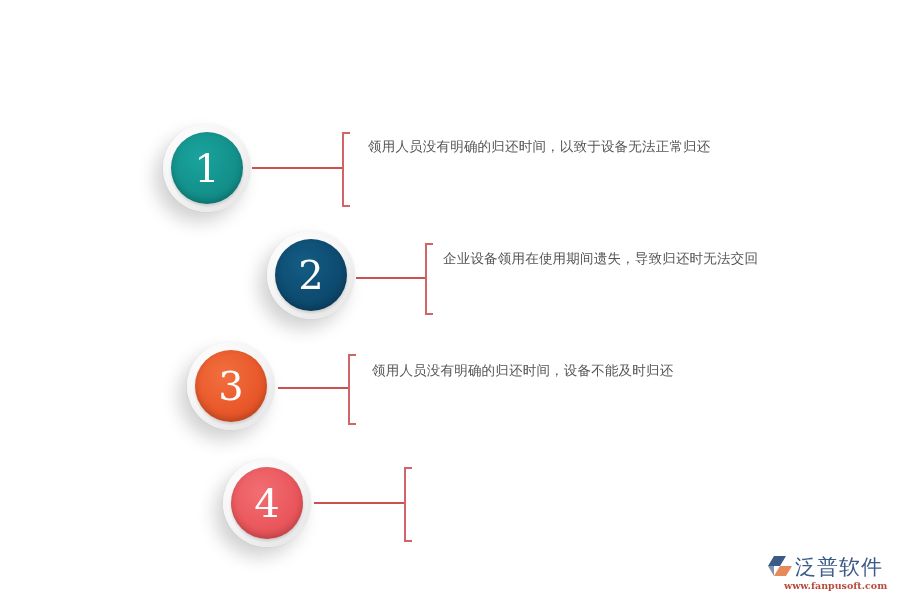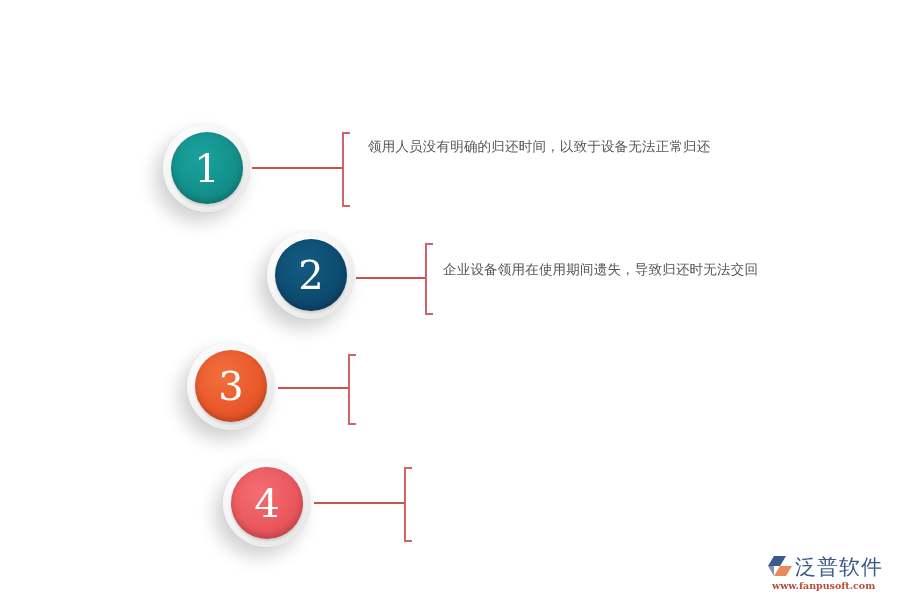--- a/index.html
+++ b/index.html
@@ -77,21 +77,21 @@
       position: absolute;
       left: 27px;
       top: 0;
       font-size: 21px;
       color: #3c5a86;
       letter-spacing: 1px;
       white-space: nowrap;
     }
     .logo-url {
       position: absolute;
-      left: 4px;
+      left: 16px;
       top: 27px;
       font-family: "DejaVu Serif", serif;
       font-size: 9.5px;
       color: #b84a3a;
       white-space: nowrap;
       font-weight: bold;
     }
   </style>
 </head>
 <body>
@@ -108,31 +108,32 @@
 </div>
 
 <div class="item">
   <div class="ring" style="left:267px; top:231px;">
     <div class="disc" style="background: radial-gradient(circle at 40% 35%, #145c84 0%, #0d4a6f 60%, #0a3c5b 100%);">
       <span>2</span>
     </div>
   </div>
   <div class="connector" style="left:356px; top:277px; width:70px;"></div>
   <div class="bracket" style="left:425px; top:243px; height:72px;"></div>
-  <div class="label" style="left:443px; top:261px;">企业设备领用在使用期间遗失，导致归还时无法交回</div>
+  <div class="label" style="left:443px; top:250px;">企业设备领用在使用期间遗失，导致归还时无法交回</div>
 </div>
 
 <div class="item">
   <div class="ring" style="left:187px; top:342px;">
     <div class="disc" style="background: radial-gradient(circle at 40% 35%, #f26f3e 0%, #e8572a 60%, #d24a20 100%);">
       <span>3</span>
     </div>
   </div>
   <div class="connector" style="left:278px; top:387px; width:70px;"></div>
   <div class="bracket" style="left:348px; top:354px; height:71px;"></div>
+  <div class="label" style="left:372px; top:362px;">领用人员没有明确的归还时间，设备不能及时归还</div>
 </div>
 
 <div class="item">
   <div class="ring" style="left:223px; top:459px;">
     <div class="disc" style="background: radial-gradient(circle at 40% 35%, #f26e72 0%, #e9565b 60%, #d8464c 100%);">
       <span>4</span>
     </div>
   </div>
   <div class="connector" style="left:314px; top:502px; width:90px;"></div>
   <div class="bracket" style="left:404px; top:467px; height:75px;"></div>

